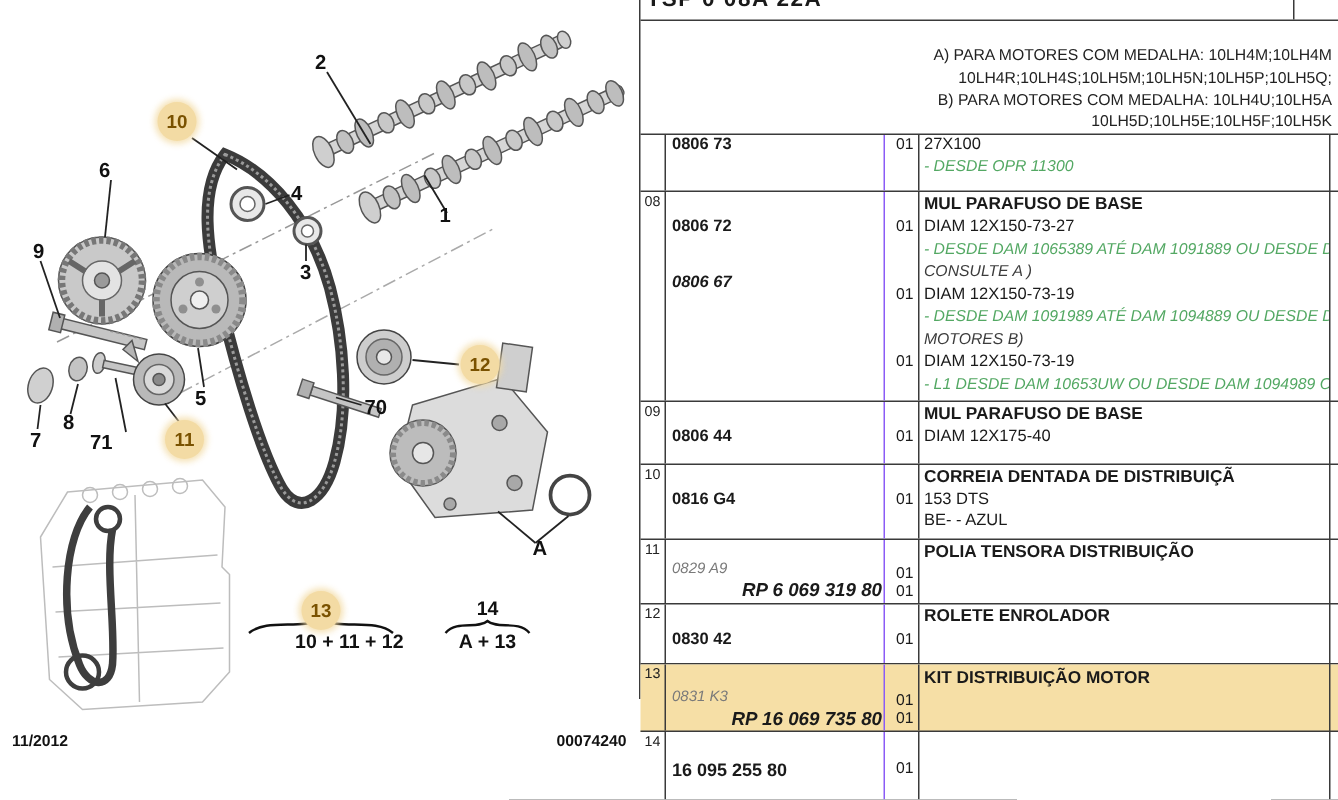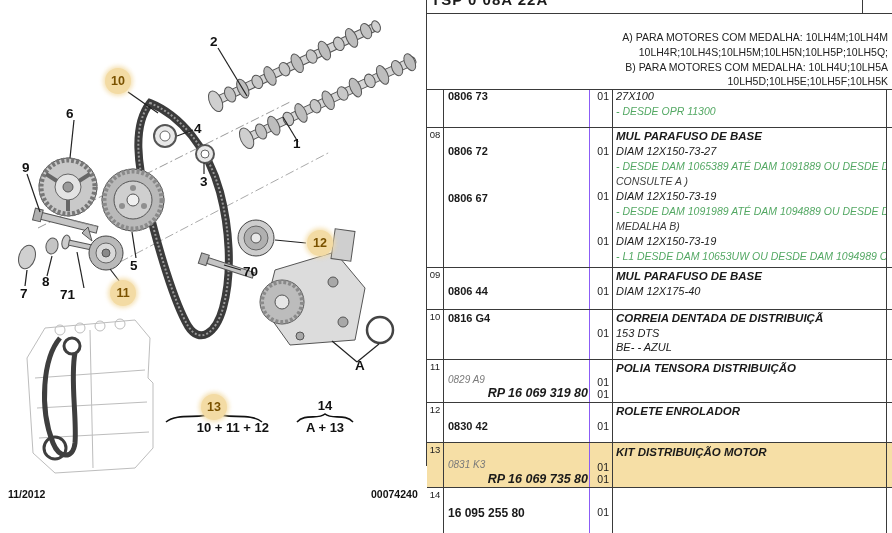--- a/index.html
+++ b/index.html
@@ -31,21 +31,21 @@
   .col-idx{position:absolute;left:0;top:0;bottom:0;width:17px;border-right:1px solid #3a3a3a;
            font-size:9.5px;color:#222;text-align:center;padding-top:1px;box-sizing:border-box;}
   .col-part{position:absolute;left:17px;top:0;bottom:0;width:146px;border-right:1px solid #8b5cf6;box-sizing:border-box;}
   .col-qty{position:absolute;left:163px;top:0;bottom:0;width:23px;border-right:1px solid #3a3a3a;box-sizing:border-box;}
   .col-desc{position:absolute;left:186px;top:0;bottom:0;width:273px;overflow:hidden;}
   .part{position:absolute;left:4px;font-weight:bold;font-size:11px;white-space:nowrap;}
   .part.big{font-size:12px;}
   .oldref{position:absolute;left:4px;font-style:italic;color:#7a7a7a;font-size:10px;white-space:nowrap;text-align:right;}
   .rp{position:absolute;right:1px;font-weight:bold;font-style:italic;font-size:12.5px;white-space:nowrap;}
   .qty{position:absolute;right:3px;font-size:10.5px;}
-  .dline{position:absolute;left:3px;white-space:nowrap;font-size:11px;color:#1a1a1a;font-style:italic;}
+  .dline{position:absolute;left:3px;white-space:nowrap;font-size:11px;color:#1a1a1a;}
   .title{font-weight:bold;font-size:11.5px;}
   .green{color:#53a863;font-style:italic;font-size:10.5px;}
   .cont{font-style:italic;color:#3c3c3c;font-size:10.5px;}
 </style>
 </head>
 <body>
 
 <div class="screen">
 
   <div class="diagram">
@@ -260,35 +260,35 @@
       <div class="col-desc">
         <div class="dline" style="top:0;">27X100</div>
         <div class="dline green" style="top:15px;">- DESDE OPR 11300</div>
       </div>
     </div>
 
     <div class="row" style="top:128px;height:140px;">
       <div class="col-idx"><span>08</span></div>
       <div class="col-part">
         <div class="part" style="top:17px;">0806 72</div>
-        <div class="part" style="top:64px;">0806 67</div>
+        <div class="part" style="top:54px;font-style:italic;">0806 67</div>
       </div>
       <div class="col-qty">
         <div class="qty" style="top:17px;">01</div>
         <div class="qty" style="top:62px;">01</div>
         <div class="qty" style="top:107px;">01</div>
       </div>
       <div class="col-desc">
         <div class="dline title" style="top:2px;">MUL PARAFUSO DE BASE</div>
         <div class="dline" style="top:17px;">DIAM 12X150-73-27</div>
         <div class="dline green" style="top:32px;">- DESDE DAM 1065389 ATÉ DAM 1091889 OU DESDE DAM</div>
         <div class="dline cont" style="top:47px;">CONSULTE A )</div>
         <div class="dline" style="top:62px;">DIAM 12X150-73-19</div>
         <div class="dline green" style="top:77px;">- DESDE DAM 1091989 ATÉ DAM 1094889 OU DESDE DAM</div>
-        <div class="dline cont" style="top:92px;">MEDALHA B)</div>
+        <div class="dline cont" style="top:92px;">MOTORES B)</div>
         <div class="dline" style="top:107px;">DIAM 12X150-73-19</div>
         <div class="dline green" style="top:122px;">- L1 DESDE DAM 10653UW OU DESDE DAM 1094989 OU D</div>
       </div>
     </div>
 
     <div class="row" style="top:268px;height:42px;">
       <div class="col-idx"><span>09</span></div>
       <div class="col-part">
         <div class="part" style="top:17px;">0806 44</div>
       </div>
@@ -297,37 +297,37 @@
       </div>
       <div class="col-desc">
         <div class="dline title" style="top:2px;">MUL PARAFUSO DE BASE</div>
         <div class="dline" style="top:17px;">DIAM 12X175-40</div>
       </div>
     </div>
 
     <div class="row" style="top:310px;height:50px;">
       <div class="col-idx"><span>10</span></div>
       <div class="col-part">
-        <div class="part" style="top:2px;">0816 G4</div>
+        <div class="part" style="top:17px;">0816 G4</div>
       </div>
       <div class="col-qty">
         <div class="qty" style="top:17px;">01</div>
       </div>
       <div class="col-desc">
         <div class="dline title" style="top:2px;">CORREIA DENTADA DE DISTRIBUIÇÃ</div>
         <div class="dline" style="top:17px;">153 DTS</div>
         <div class="dline" style="top:31px;">BE- - AZUL</div>
       </div>
     </div>
 
     <div class="row" style="top:360px;height:43px;">
       <div class="col-idx"><span>11</span></div>
       <div class="col-part">
         <div class="oldref" style="top:14px;">0829 A9</div>
-        <div class="rp" style="top:26px;">RP 16 069 319 80</div>
+        <div class="rp" style="top:26px;">RP 6 069 319 80</div>
       </div>
       <div class="col-qty">
         <div class="qty" style="top:16px;">01</div>
         <div class="qty" style="top:28px;">01</div>
       </div>
       <div class="col-desc">
         <div class="dline title" style="top:2px;">POLIA TENSORA DISTRIBUIÇÃO</div>
       </div>
     </div>
 

